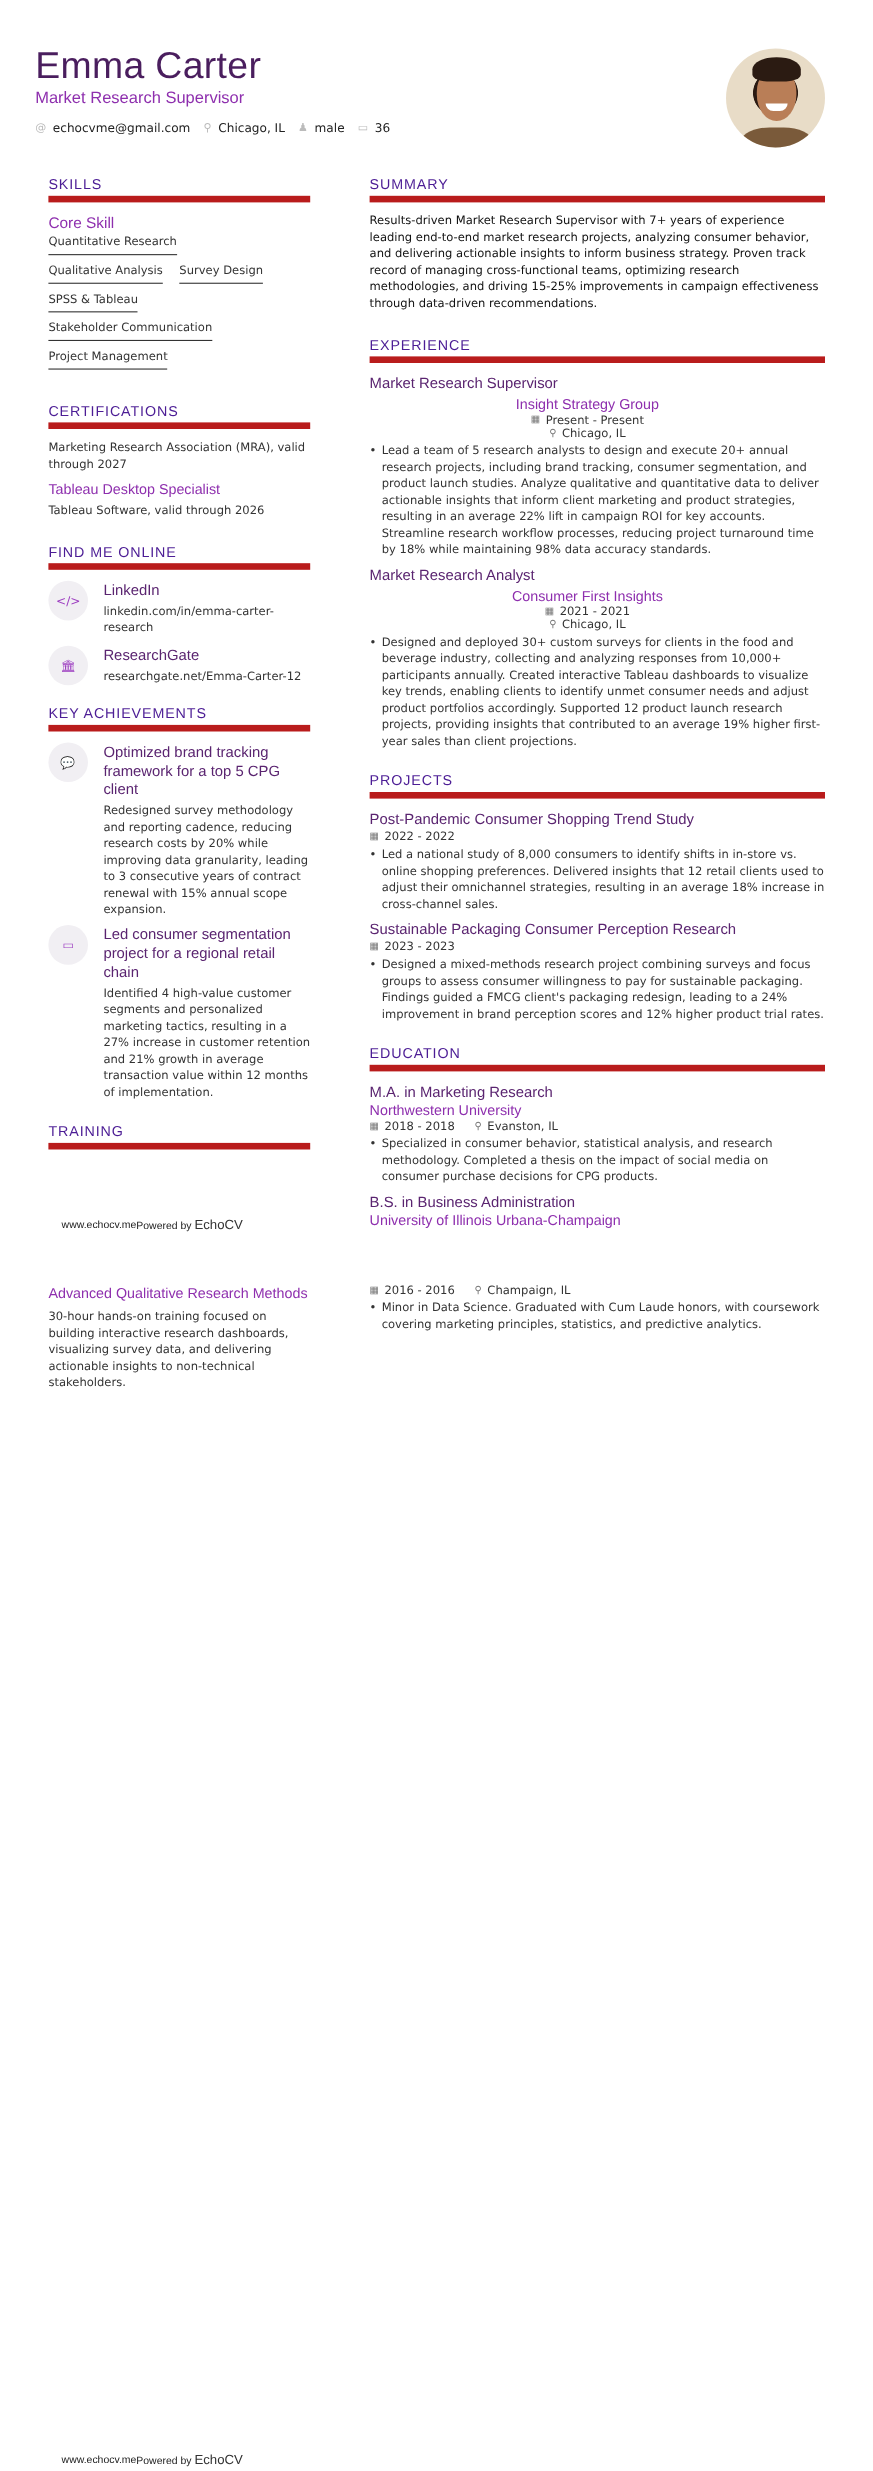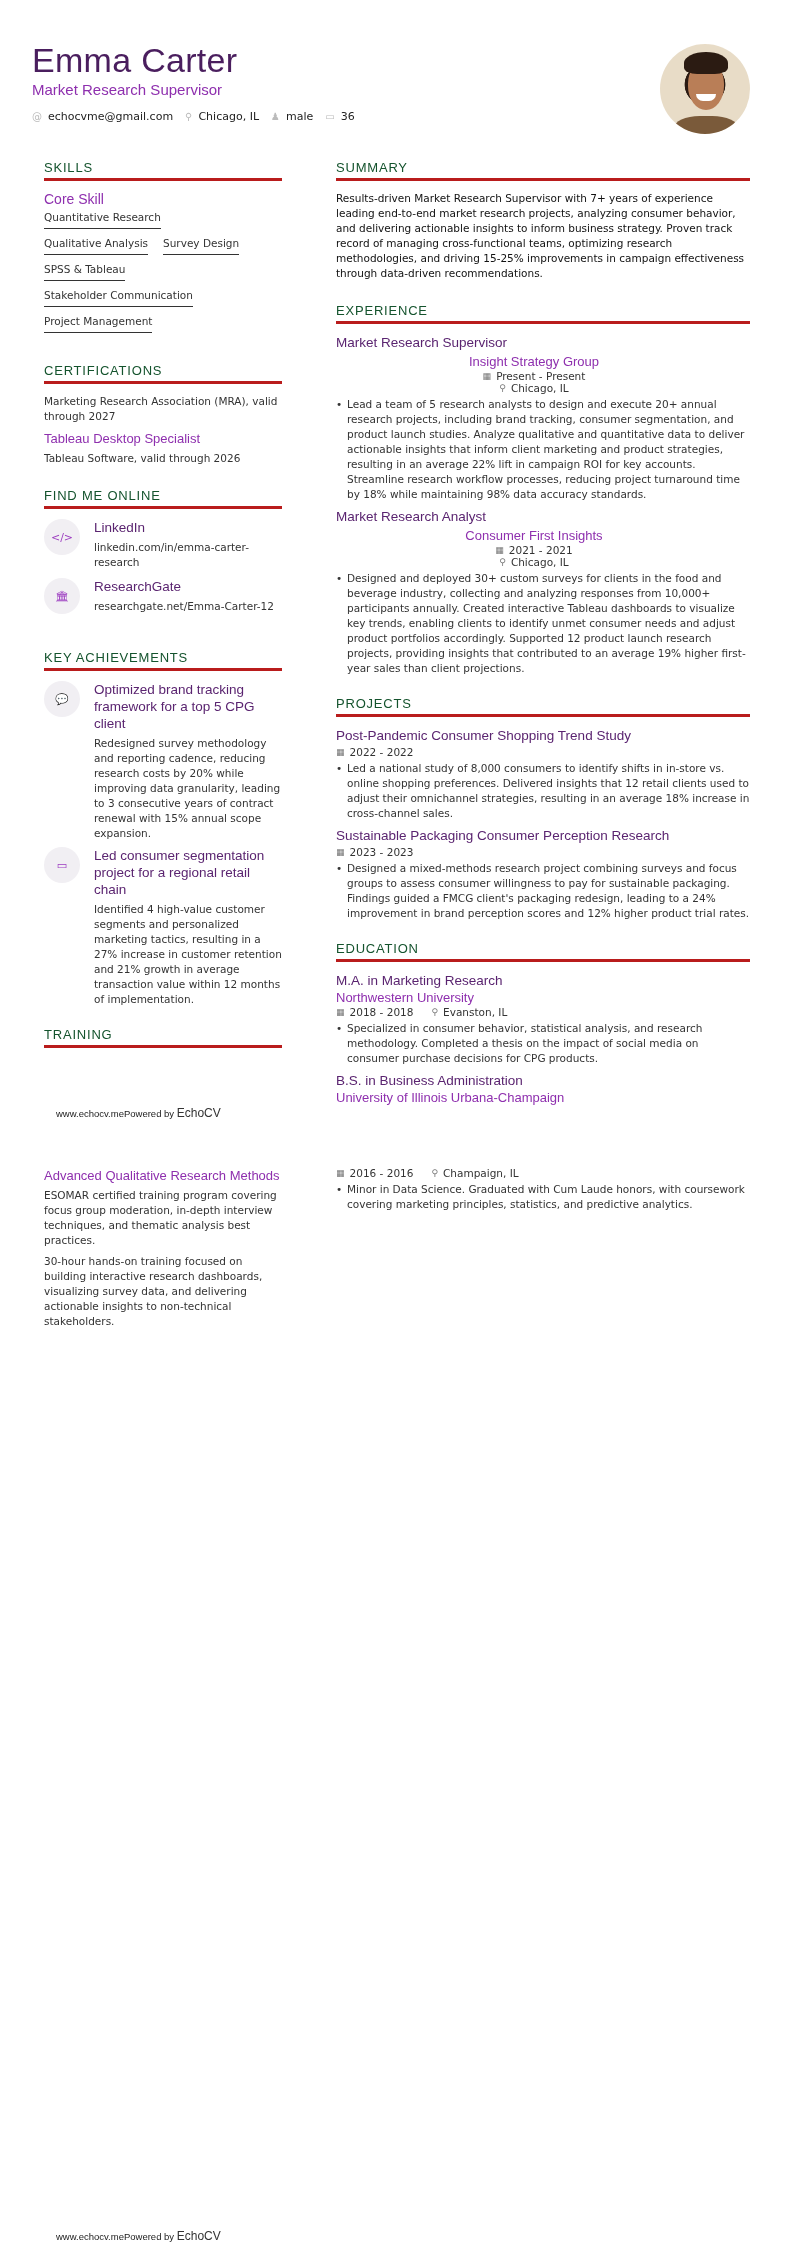--- a/index.html
+++ b/index.html
@@ -16,21 +16,21 @@
   .contact .ic { color: #bbb; font-size: 10px; margin-right: 6px; }
   .photo { position: absolute; left: 660px; top: 44px; width: 90px; height: 90px; border-radius: 50%; overflow: hidden; background: radial-gradient(circle at 50% 45%, #c48a62 0 22%, #2a1a12 23% 30%, #e8dcc7 31%); }
   .photo .face { position: absolute; left: 28px; top: 18px; width: 36px; height: 48px; border-radius: 45% 45% 50% 50%; background: #b97e57; }
   .photo .hair { position: absolute; left: 24px; top: 8px; width: 44px; height: 22px; border-radius: 50% 50% 30% 30%; background: #2b1b12; }
   .photo .smile { position: absolute; left: 36px; top: 50px; width: 20px; height: 7px; border-radius: 0 0 10px 10px; background: #fff; }
   .photo .shirt { position: absolute; left: 14px; top: 72px; width: 64px; height: 30px; border-radius: 40% 40% 0 0; background: #7a5a3a; }
 
   .col-left { position: absolute; left: 44px; width: 238px; }
   .col-right { position: absolute; left: 336px; width: 414px; }
 
-  .sec-title { font-family: "Liberation Sans", sans-serif; font-size: 13px; color: #14532d; letter-spacing: 0.8px; padding-bottom: 3px; border-bottom: 3px solid #b91c1c; margin-bottom: 10px; }
+  .sec-title { font-family: "Liberation Sans", sans-serif; font-size: 13px; color: #4c1d95; letter-spacing: 0.8px; padding-bottom: 3px; border-bottom: 6px solid #b91c1c; margin-bottom: 10px; }
   .sub-title { font-family: "Liberation Sans", sans-serif; font-size: 14px; color: #8e2fae; margin-bottom: 4px; }
   .item-title { font-family: "Liberation Sans", sans-serif; font-size: 13.5px; color: #5a2470; line-height: 17px; }
   .item-sub { font-family: "Liberation Sans", sans-serif; font-size: 13px; color: #8e2fae; line-height: 17px; }
   .body-text { font-size: 10.5px; line-height: 15px; color: #333; }
 
   .skills { display: flex; flex-wrap: wrap; }
   .skill { font-size: 10.5px; color: #333; padding-bottom: 5px; border-bottom: 1.5px solid #333; margin-right: 15px; margin-bottom: 8px; }
 
   .cert { margin-bottom: 6px; }
   .cert .body-text { margin-top: 4px; }
@@ -109,21 +109,21 @@
       <div class="sec-title">CERTIFICATIONS</div>
       <div class="cert">
         <div class="body-text">Marketing Research Association (MRA), valid through 2027</div>
       </div>
       <div class="cert">
         <div class="item-sub" style="font-size:13px;">Tableau Desktop Specialist</div>
         <div class="body-text">Tableau Software, valid through 2026</div>
       </div>
     </section>
 
-    <section style="margin-bottom:36px;">
+    <section style="margin-bottom:18px;">
       <div class="sec-title">FIND ME ONLINE</div>
       <div class="online">
         <div class="circle">&lt;/&gt;</div>
         <div>
           <div class="item-title">LinkedIn</div>
           <div class="body-text" style="width:160px;">linkedin.com/in/emma-carter-research</div>
         </div>
       </div>
       <div class="online">
         <div class="circle">🏛</div>
@@ -264,21 +264,20 @@
     <span>www.echocv.me</span>
     <span><span>Powered by</span> <span class="brand">EchoCV</span></span>
   </div>
 </div>
 
 <div class="page page2">
   <div class="col-left" style="top:44px;">
     <section>
       <div class="cert">
         <div class="item-sub" style="font-size:13px;">Advanced Qualitative Research Methods</div>
-        <div class="body-text">ESOMAR certified training program covering focus group moderation, in-depth interview techniques, and thematic analysis best practices.</div>
       </div>
       <div class="cert">
         <div class="body-text">30-hour hands-on training focused on building interactive research dashboards, visualizing survey data, and delivering actionable insights to non-technical stakeholders.</div>
       </div>
     </section>
   </div>
 
   <div class="col-right" style="top:44px;">
     <div class="meta">
       <span class="m">

